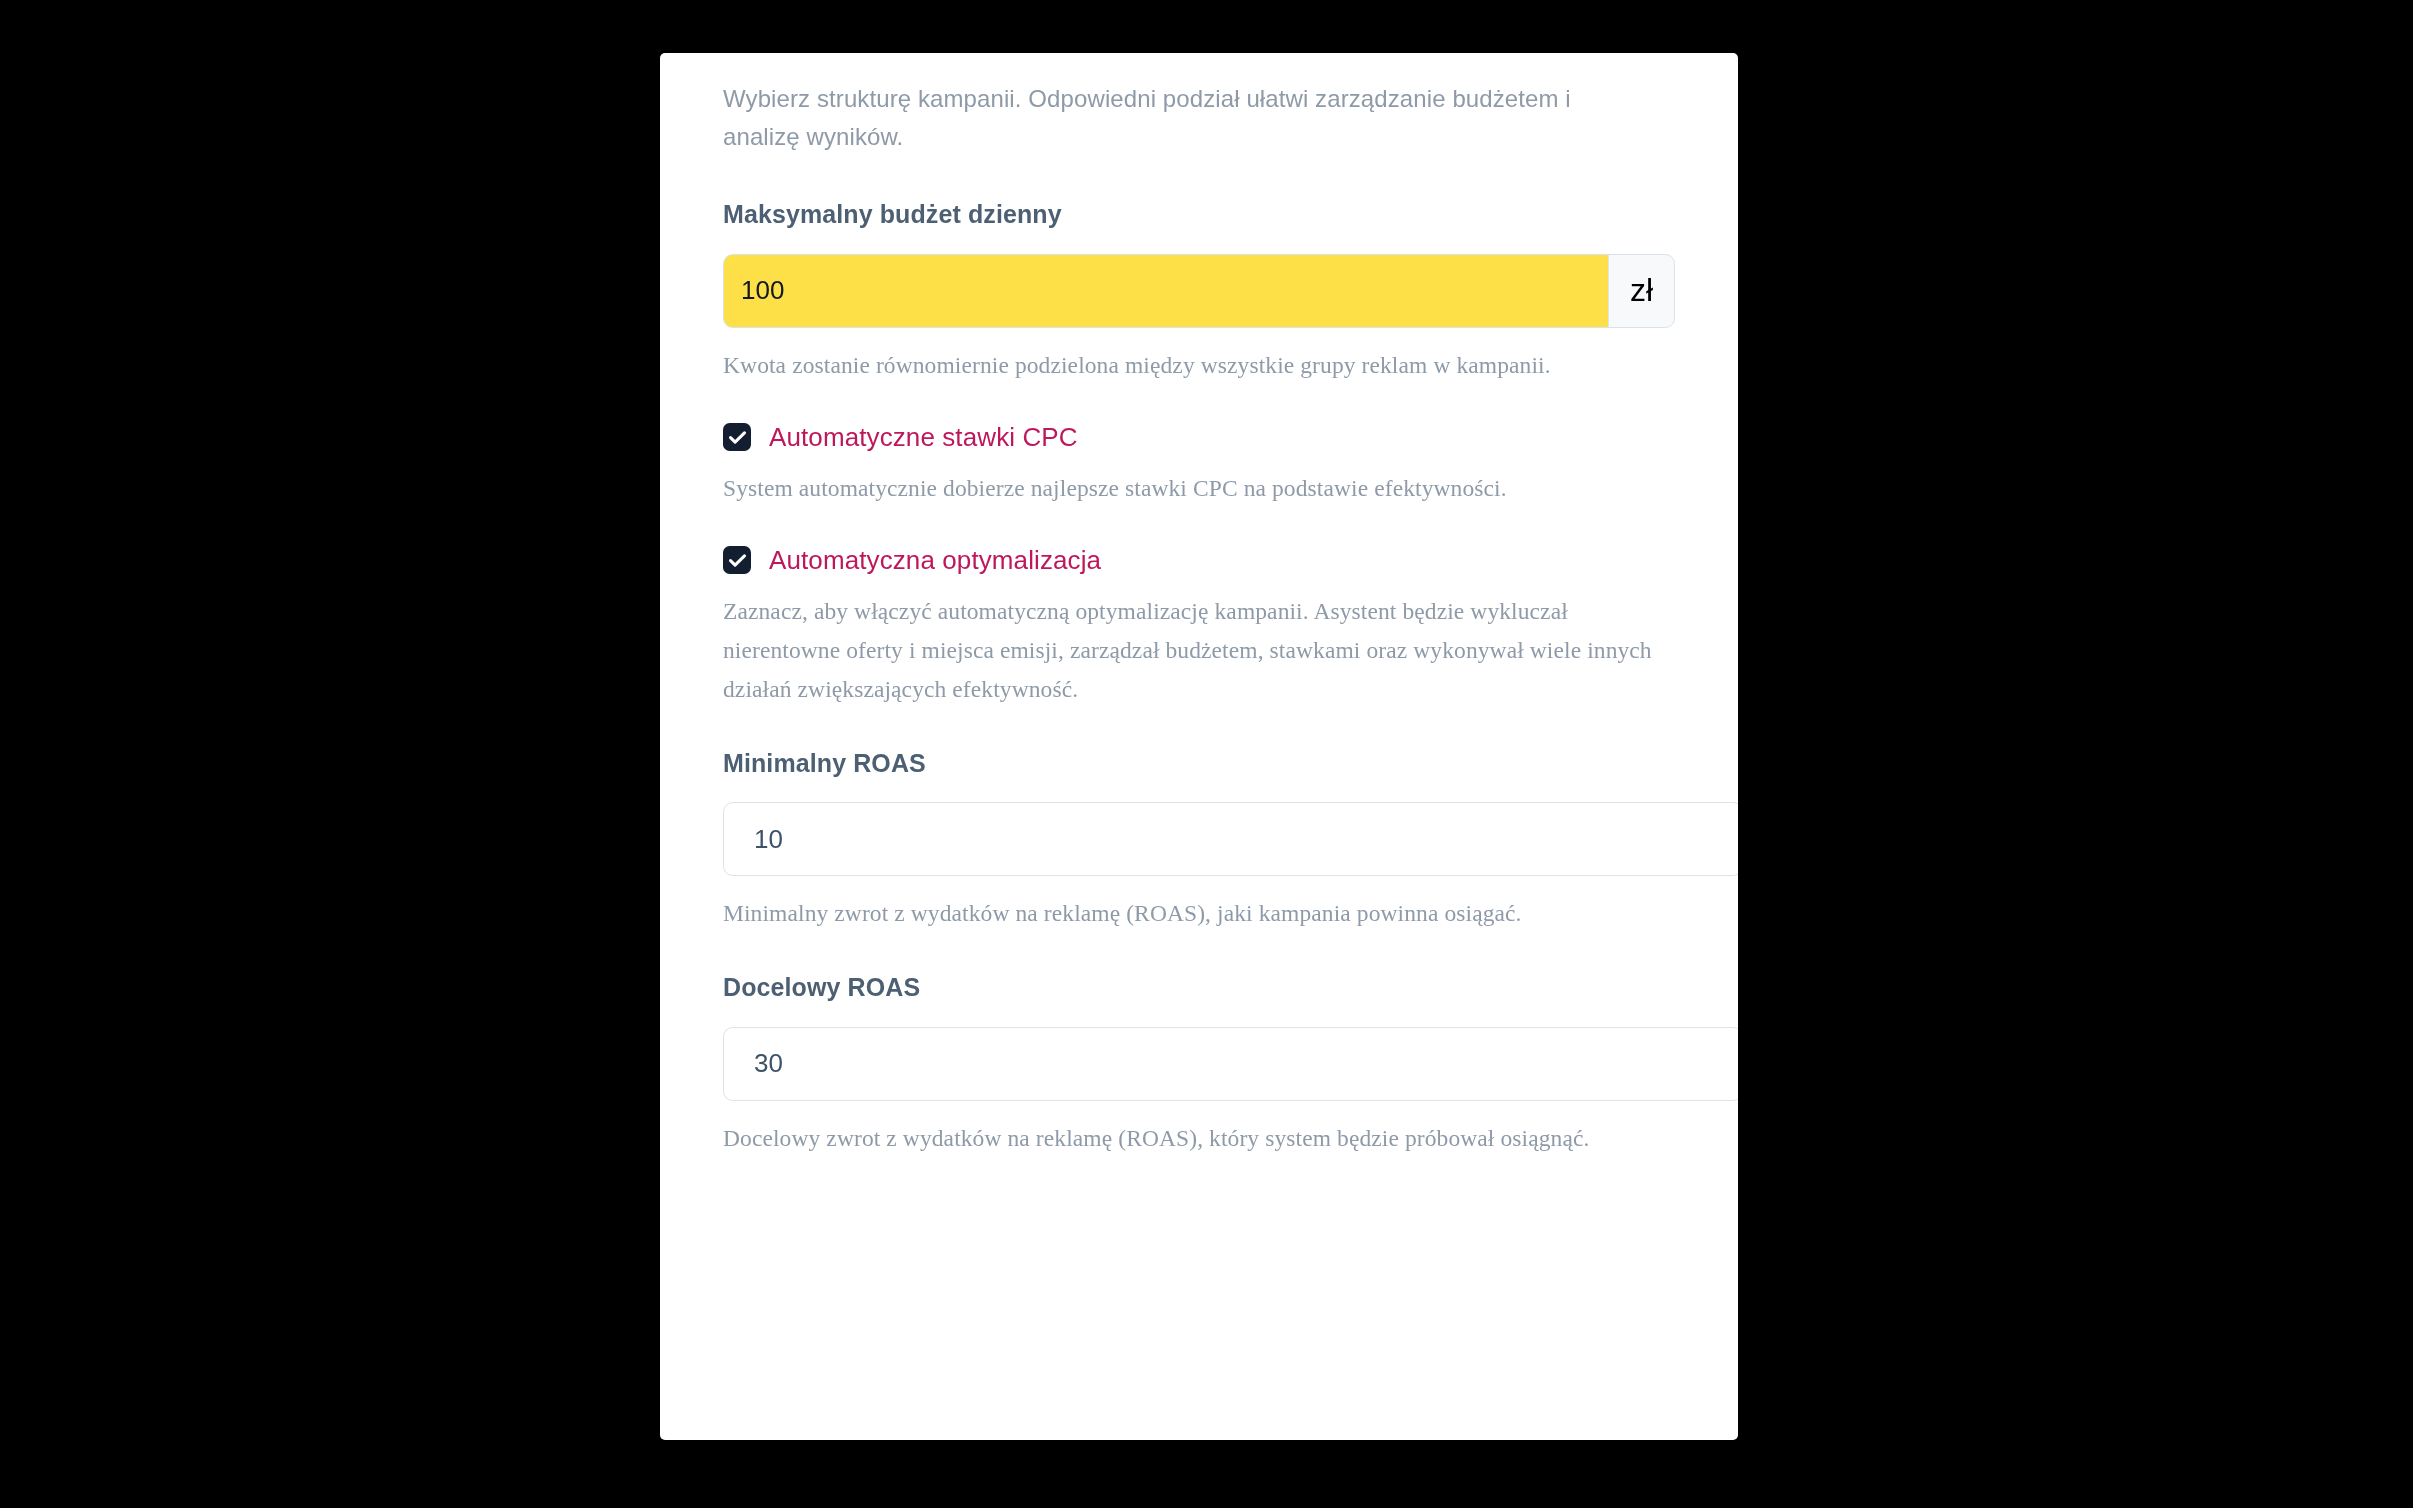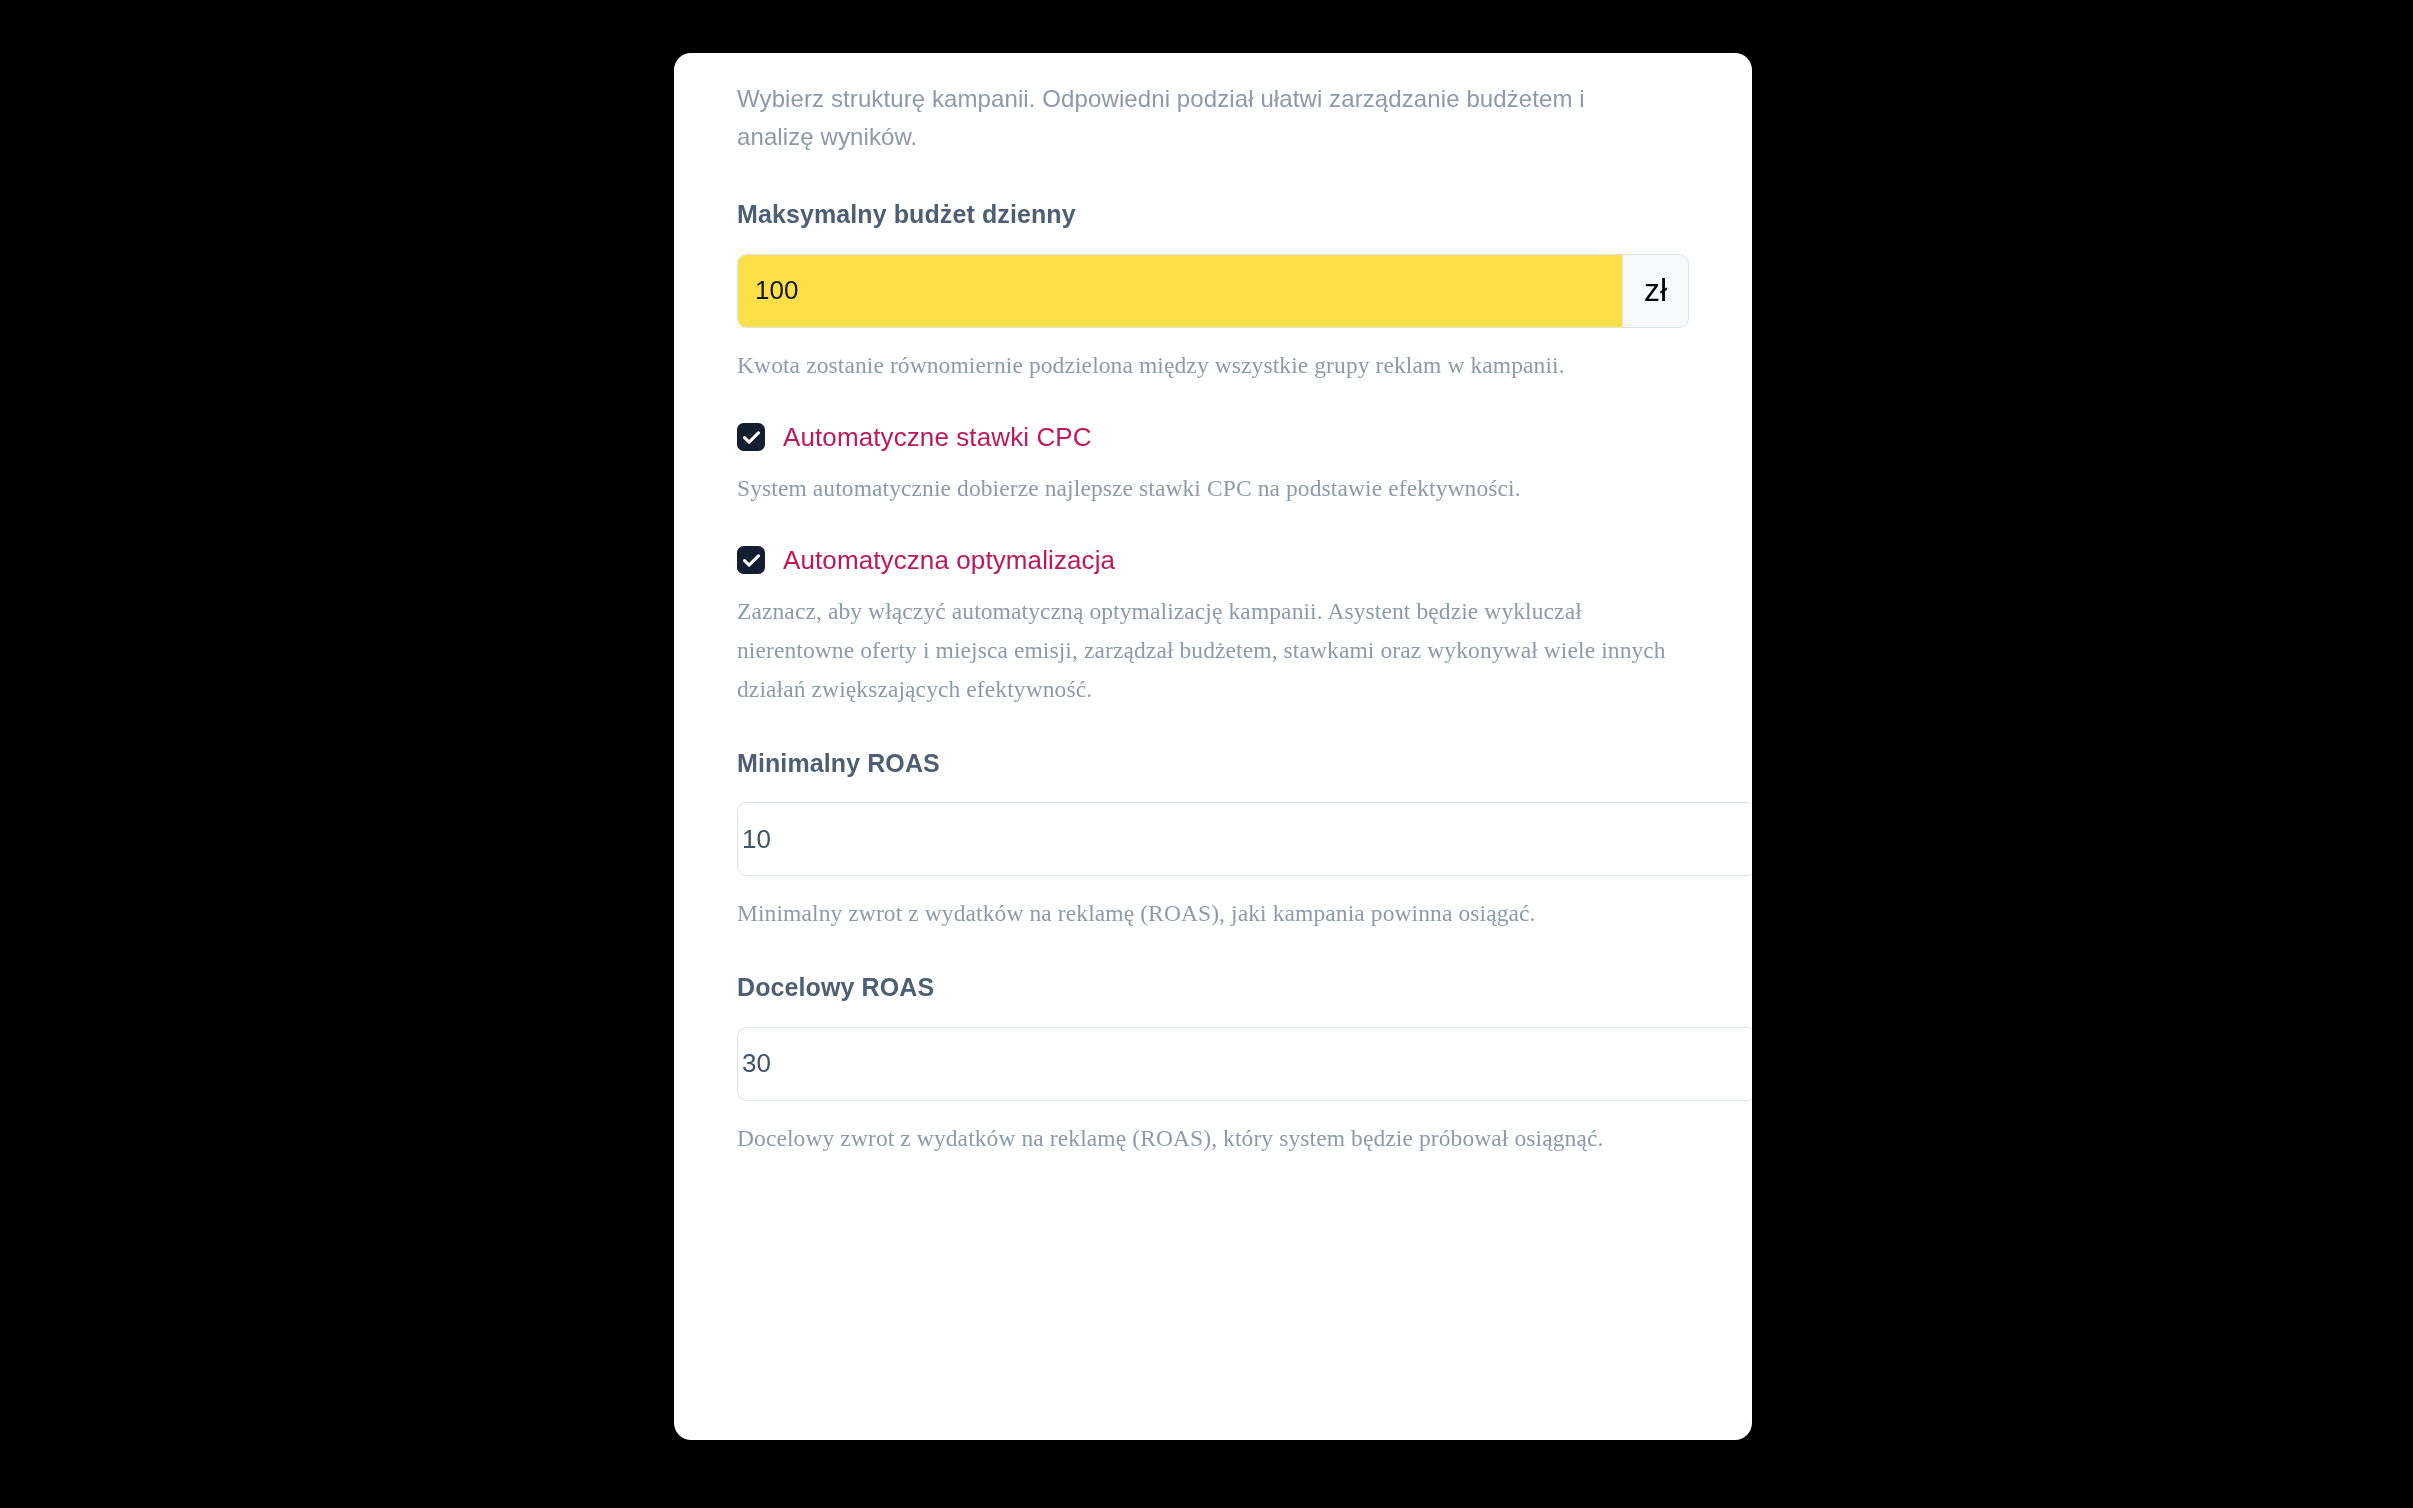--- a/index.html
+++ b/index.html
@@ -16,26 +16,26 @@
   .stage {
     position: relative;
     width: 2413px;
     height: 1508px;
     background: #000000;
   }
 
   
   .card {
     position: absolute;
-    left: 674px;
+    left: 660px;
     top: 53px;
     width: 1078px;
     height: 1387px;
     background: #ffffff;
-    border-radius: 17px;
+    border-radius: 5px;
     overflow: hidden;
   }
 
   .card-inner {
     padding: 26.5px 60px 0 63px;
   }
 
   
   .intro {
     font-size: 24px;
@@ -115,21 +115,21 @@
     color: #000000;
     text-align: right;
   }
 
   
   .text-input {
     display: flex;
     align-items: center;
     width: 1020px;
     height: 74px;
-    padding-left: 4px;
+    padding-left: 30px;
     background: #ffffff;
     border: 1.2px solid #dde3ea;
     border-radius: 9.7px;
     font-size: 26px;
     color: #3f5366;
     letter-spacing: 0.1px;
     font-family: inherit;
     outline: none;
   }
 

